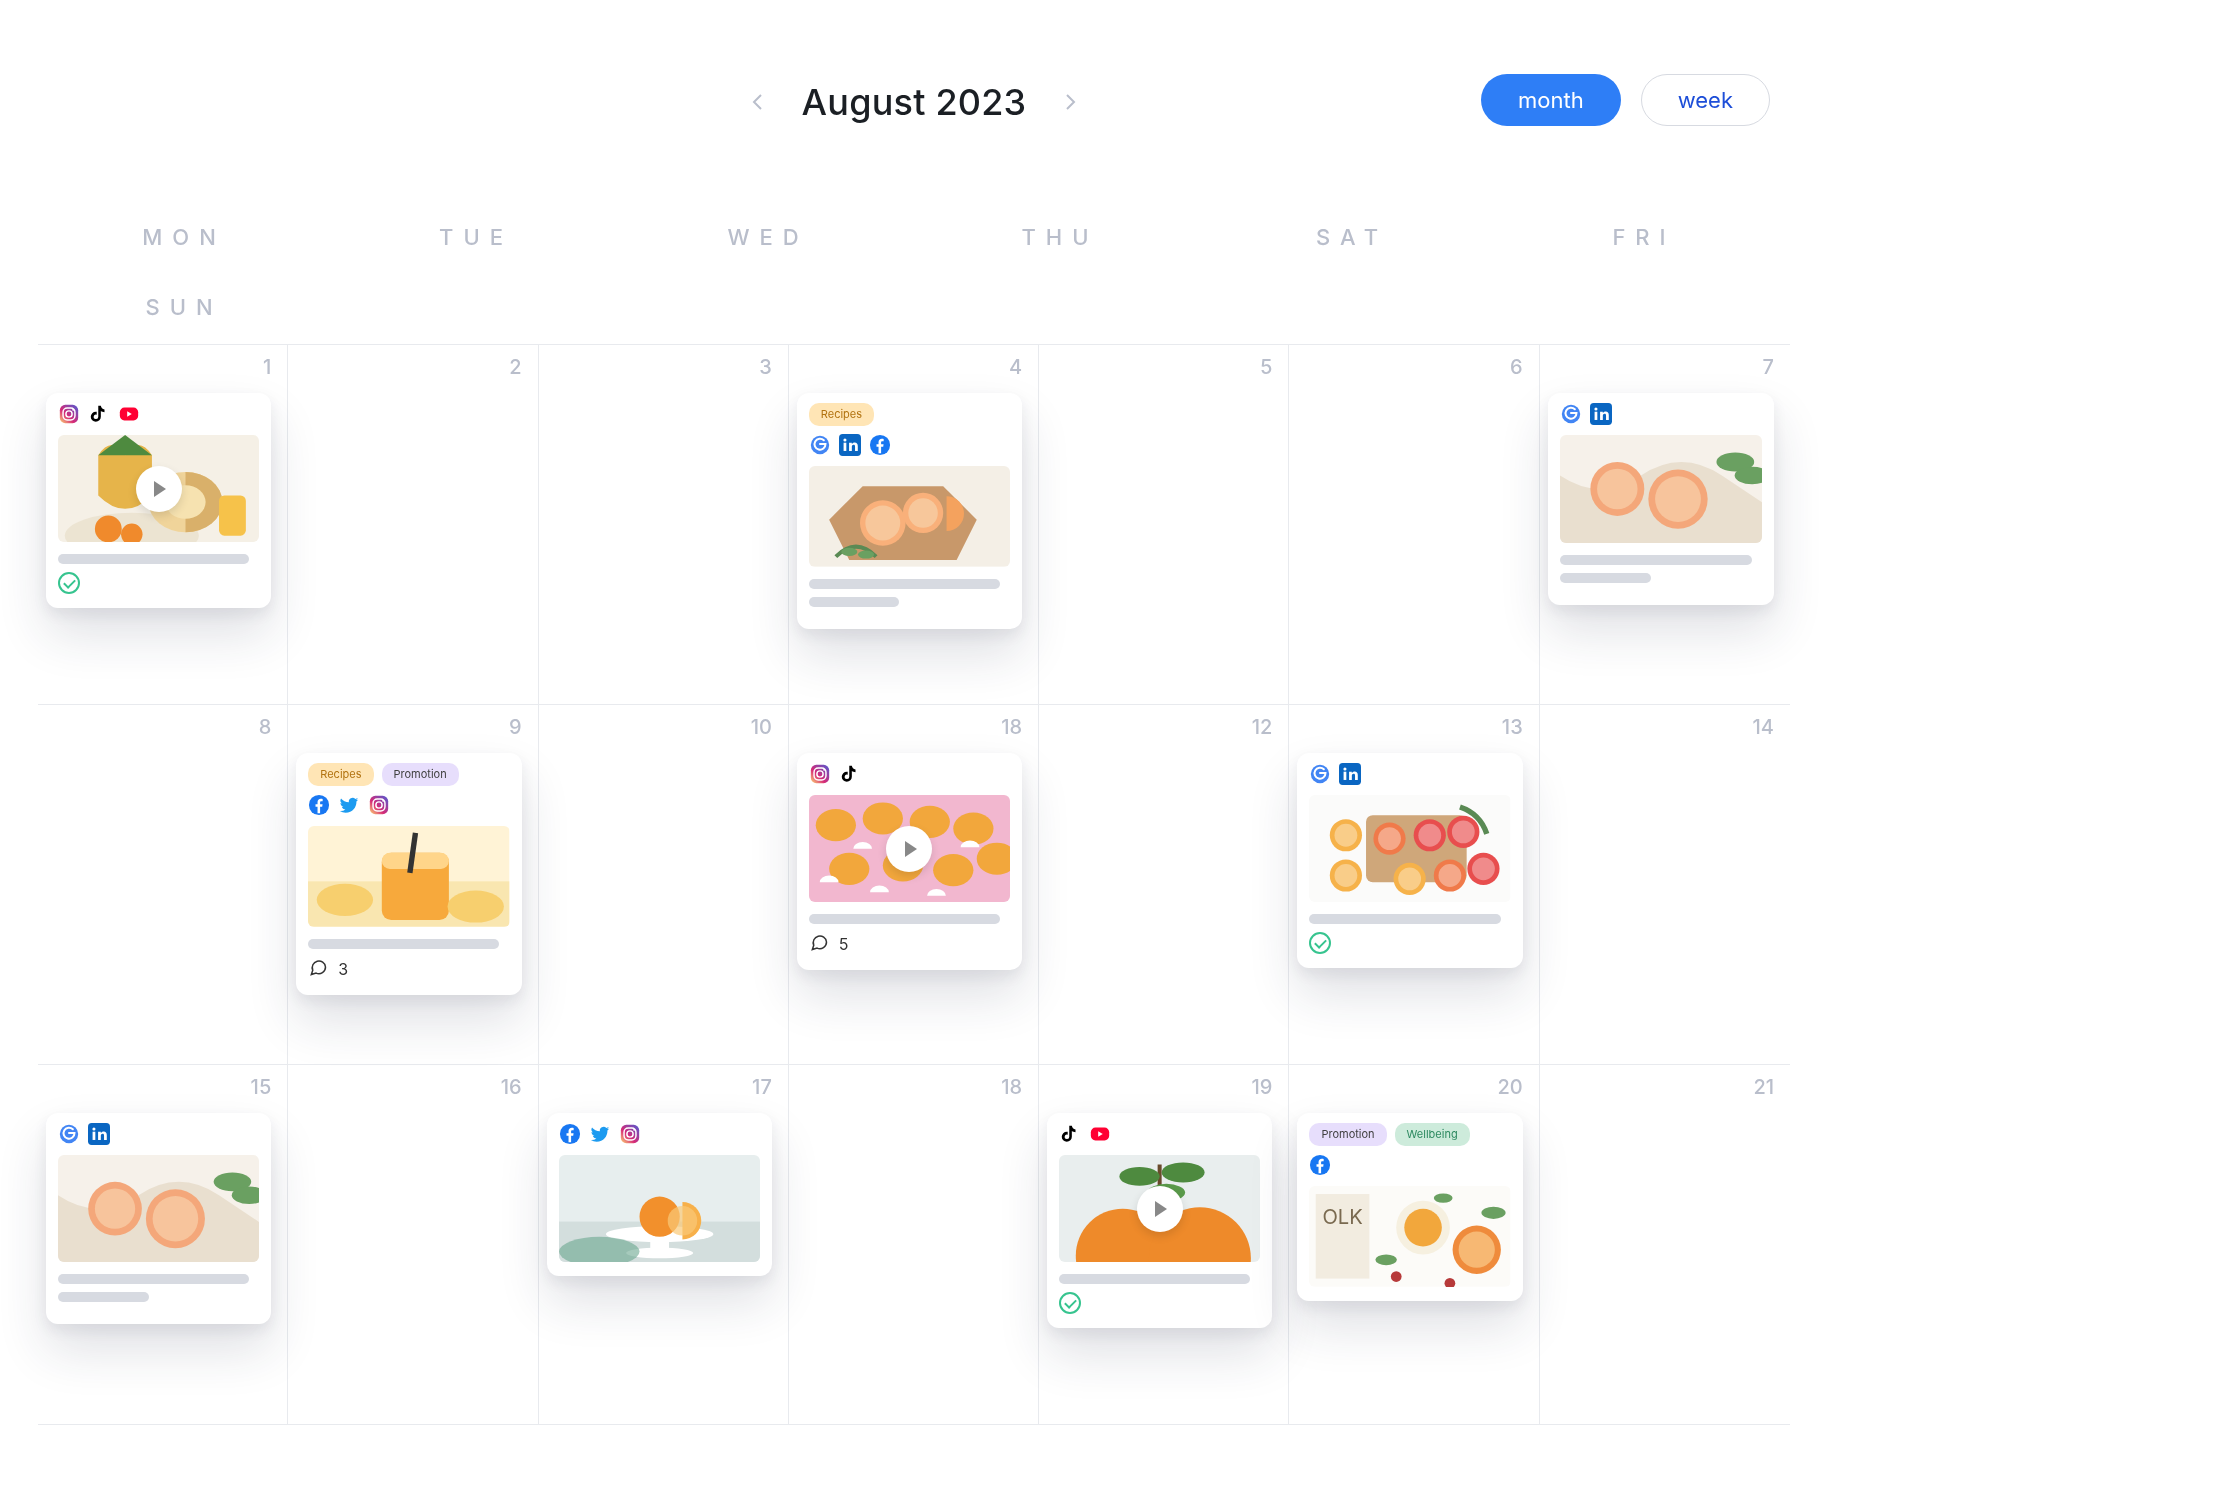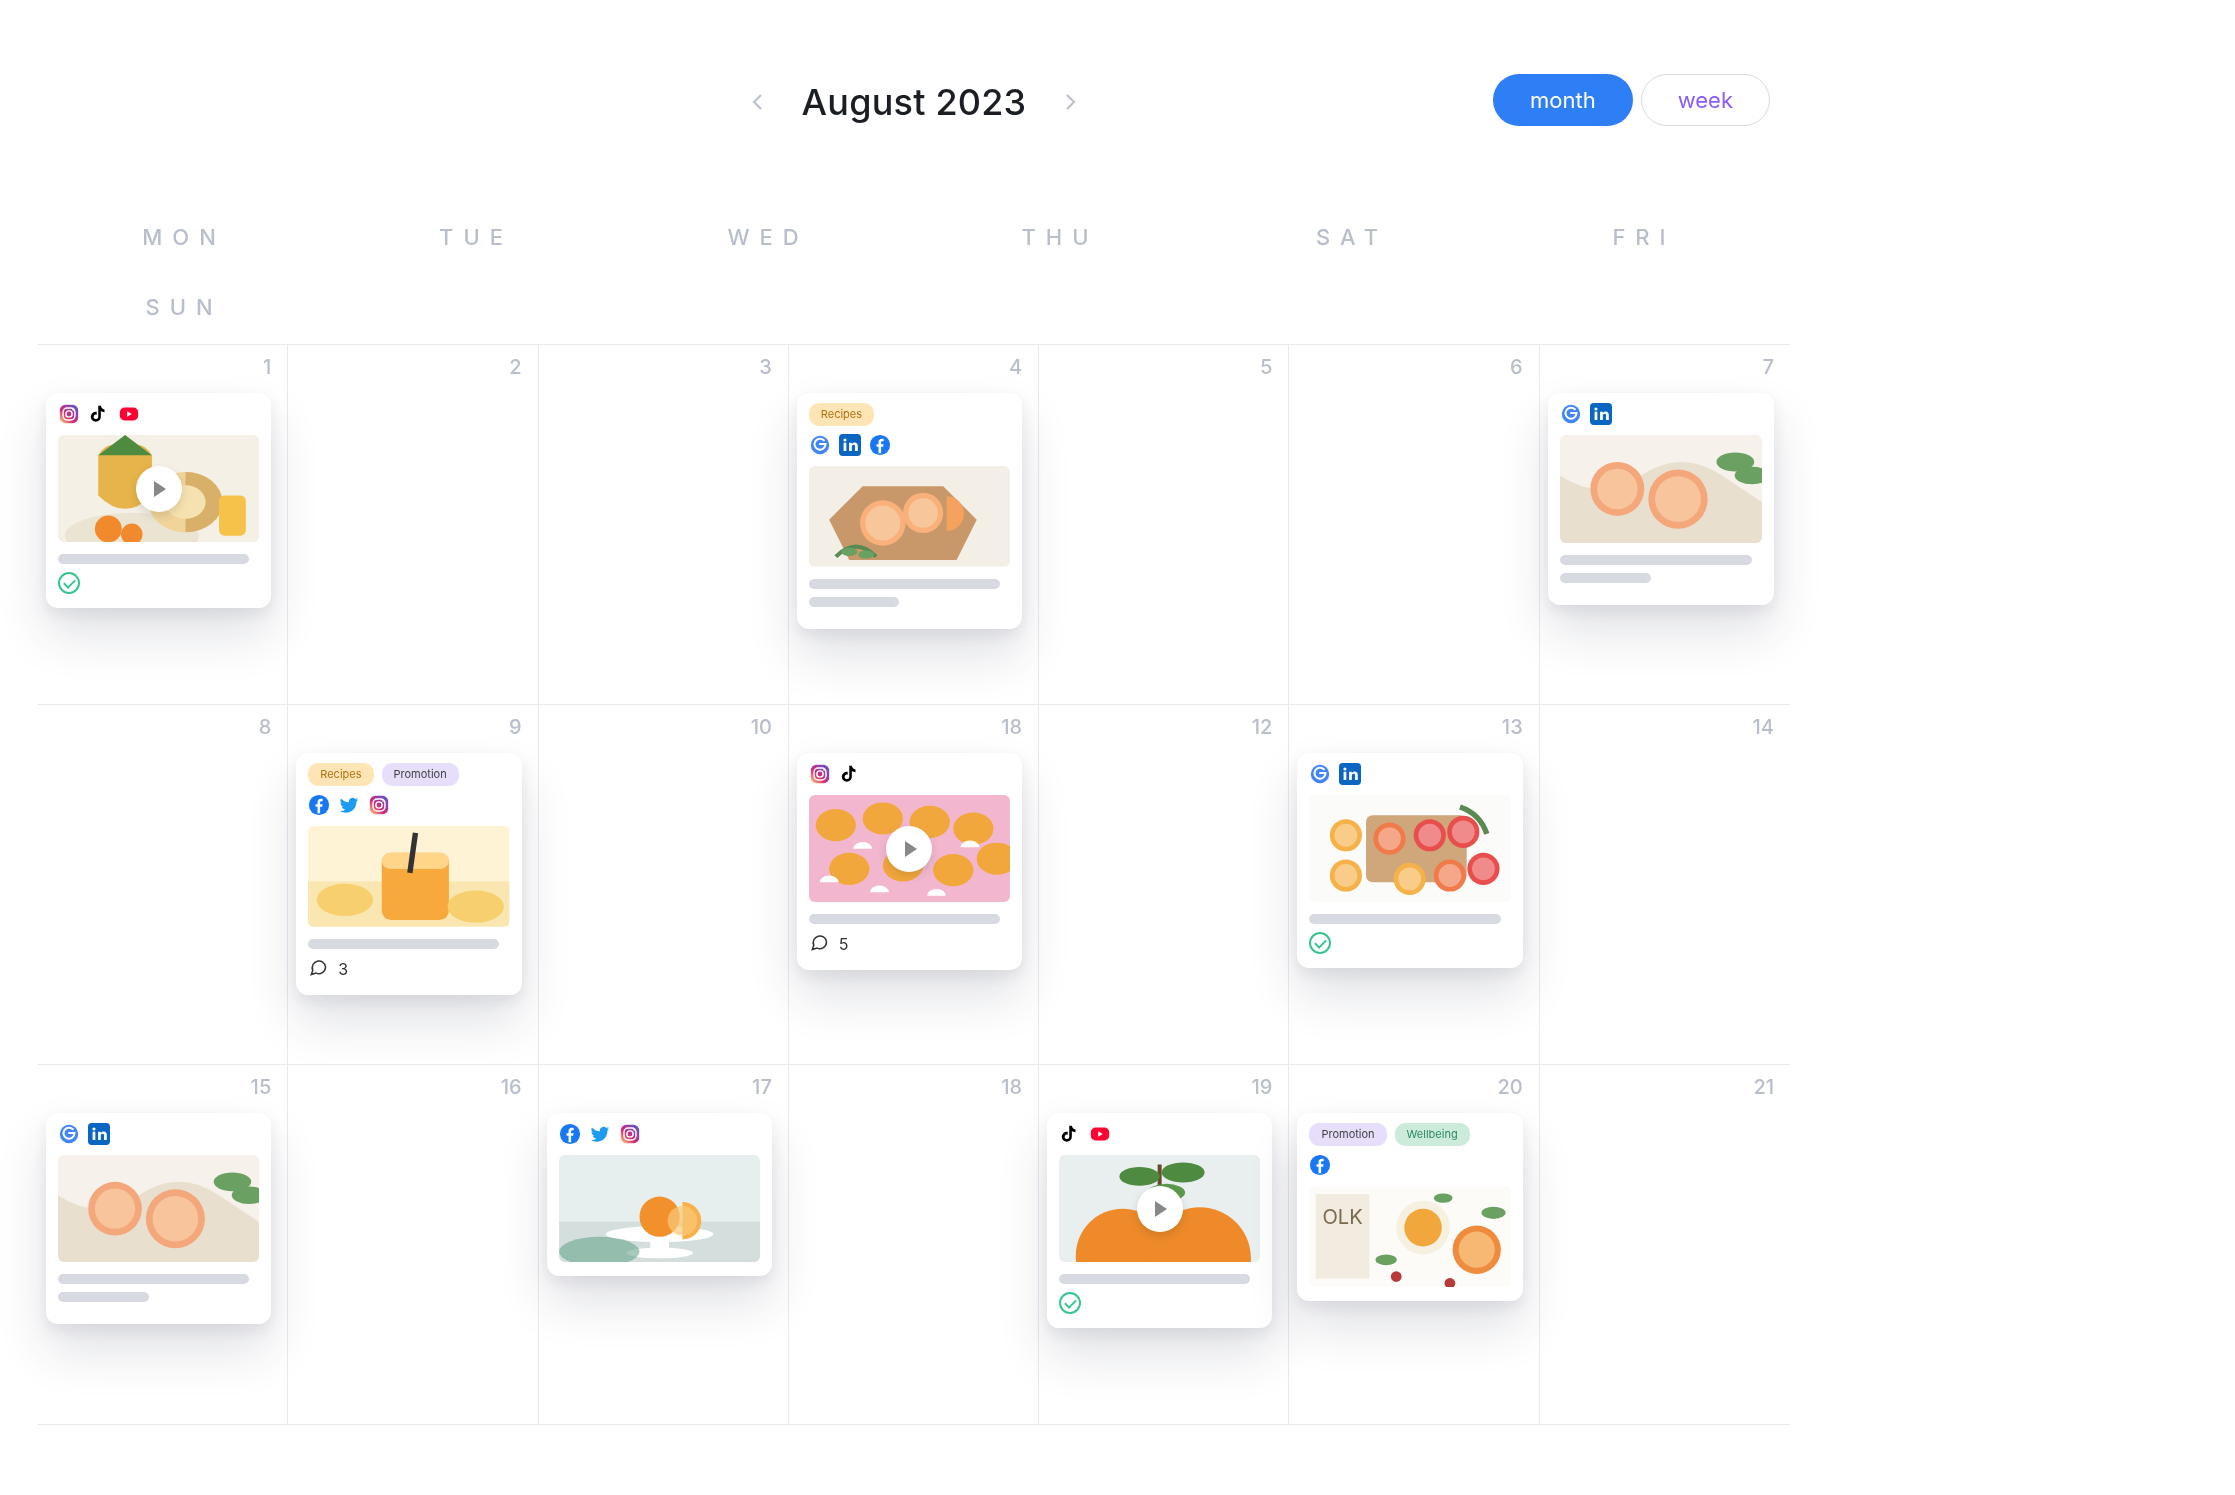--- a/index.html
+++ b/index.html
@@ -16,24 +16,24 @@
   *{box-sizing:border-box;font-family:Inter,Helvetica,Arial,sans-serif;-webkit-font-smoothing:antialiased}
   body{margin:0;background:#fff;color:var(--text)}
   .app{width:1830px;min-height:1495px;padding:60px 40px 0 38px}
 
   
   .header{display:flex;align-items:center;justify-content:center;position:relative;margin:20px 0 80px}
   .nav{display:flex;align-items:center;gap:30px}
   .arrow{width:28px;height:28px;display:flex;align-items:center;justify-content:center;cursor:pointer;color:#b9becb}
   .arrow svg{width:24px;height:24px;stroke-width:2}
   .title{font-size:36px;font-weight:500;letter-spacing:.2px}
-  .view-toggle{position:absolute;right:20px;top:-6px;display:flex;gap:8px;align-items:center}
+  .view-toggle{position:absolute;right:20px;top:-6px;display:flex;gap:20px;align-items:center}
   .pill{border-radius:999px;padding:14px 36px;font-size:22px;line-height:1;border:1.5px solid transparent;cursor:pointer;user-select:none}
   .pill.active{background:var(--blue);color:#fff}
-  .pill.inactive{background:#fff;color:#8b5cf6;border-color:var(--muted2)}
+  .pill.inactive{background:#fff;color:#1d4ed8;border-color:var(--muted2)}
 
   
   .dow-row{display:grid;grid-template-columns:repeat(6,1fr);text-align:center;color:#b9becb;font-size:22px;letter-spacing:10px;font-weight:500}
   .dow-row > div{padding:20px 0 24px}
 
   .grid{display:grid;grid-template-columns:repeat(7,1fr);grid-auto-rows:360px;border-top:1px solid var(--border)}
   .cell{border-right:1px solid var(--border);border-bottom:1px solid var(--border);position:relative;padding:8px}
   .cell:nth-child(7n){border-right:none}
   .daynum{position:absolute;top:10px;right:16px;font-size:20px;color:#b9becb;font-weight:500}
 

